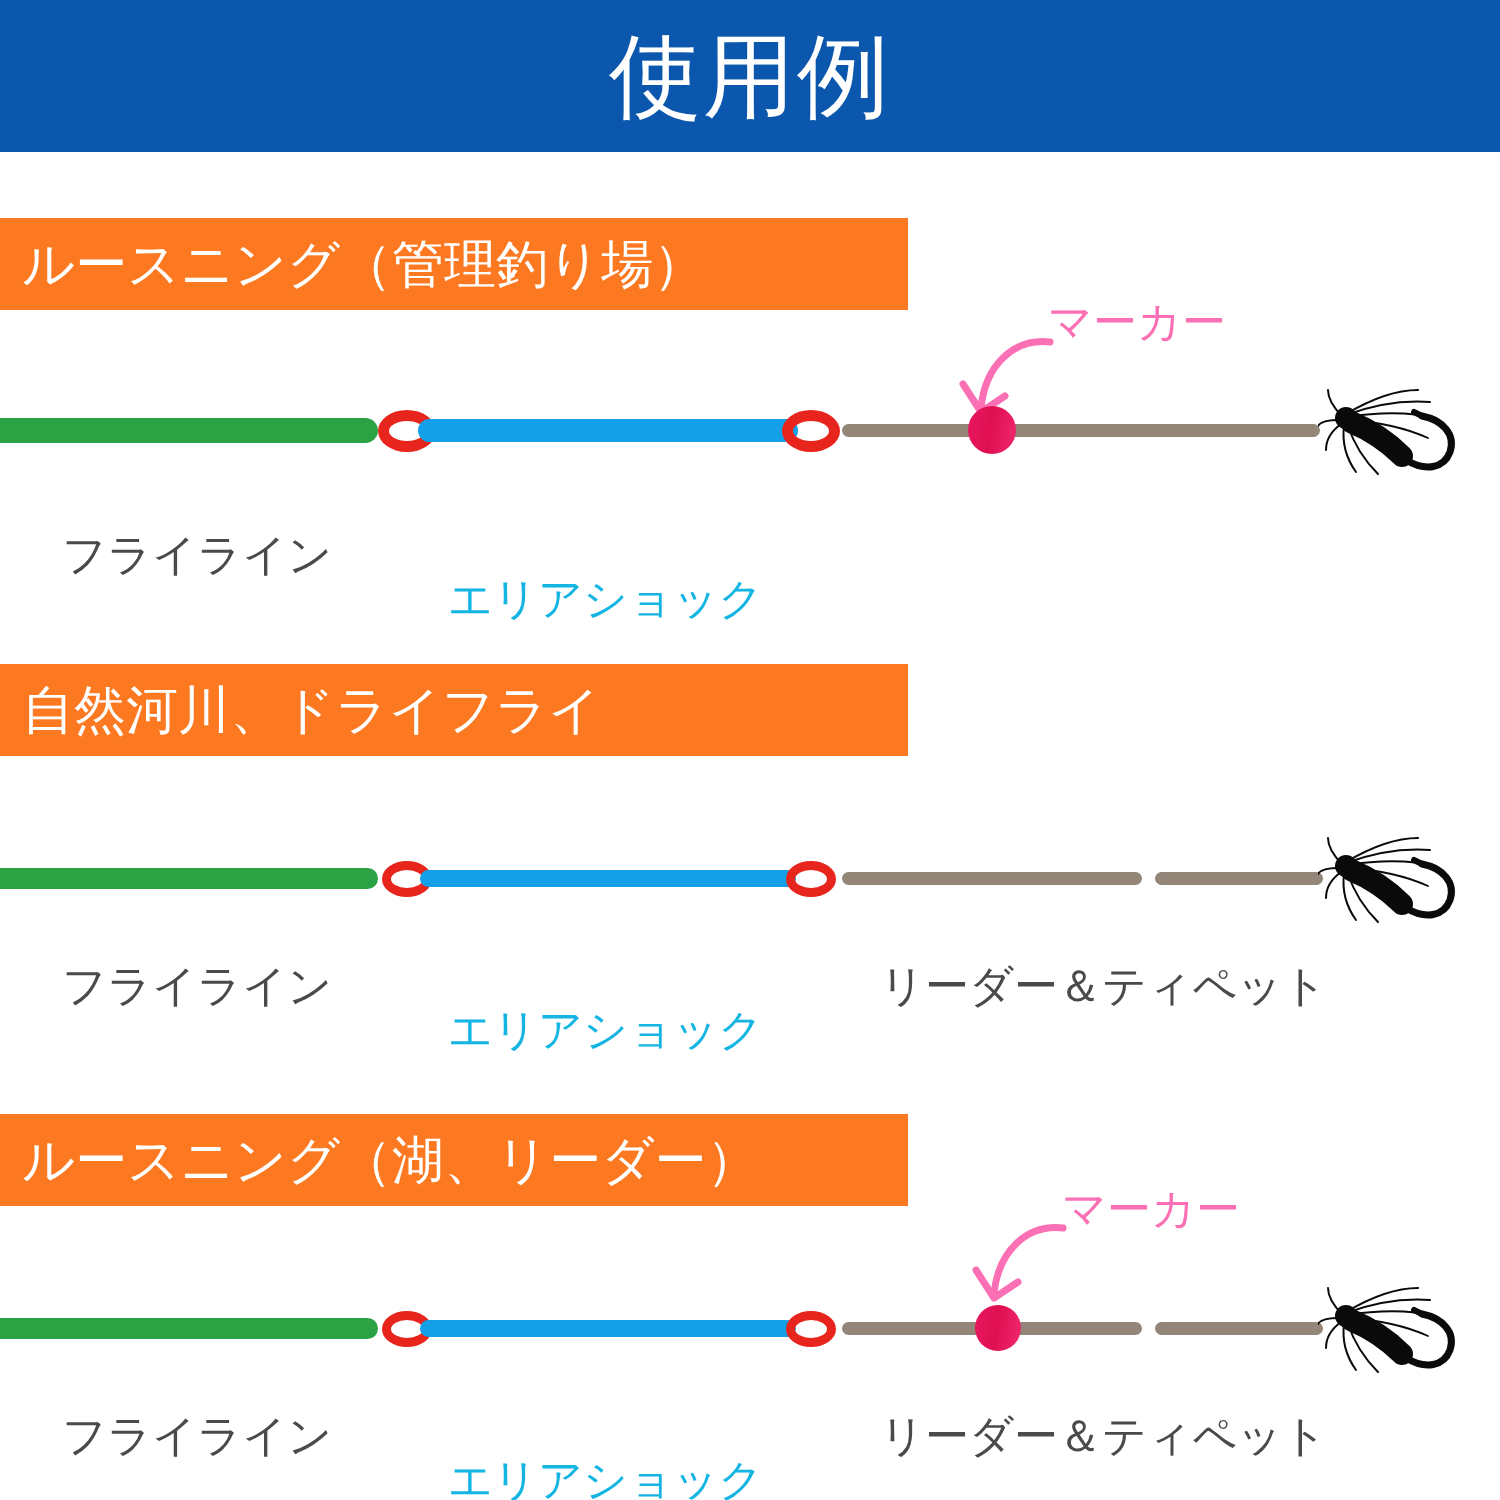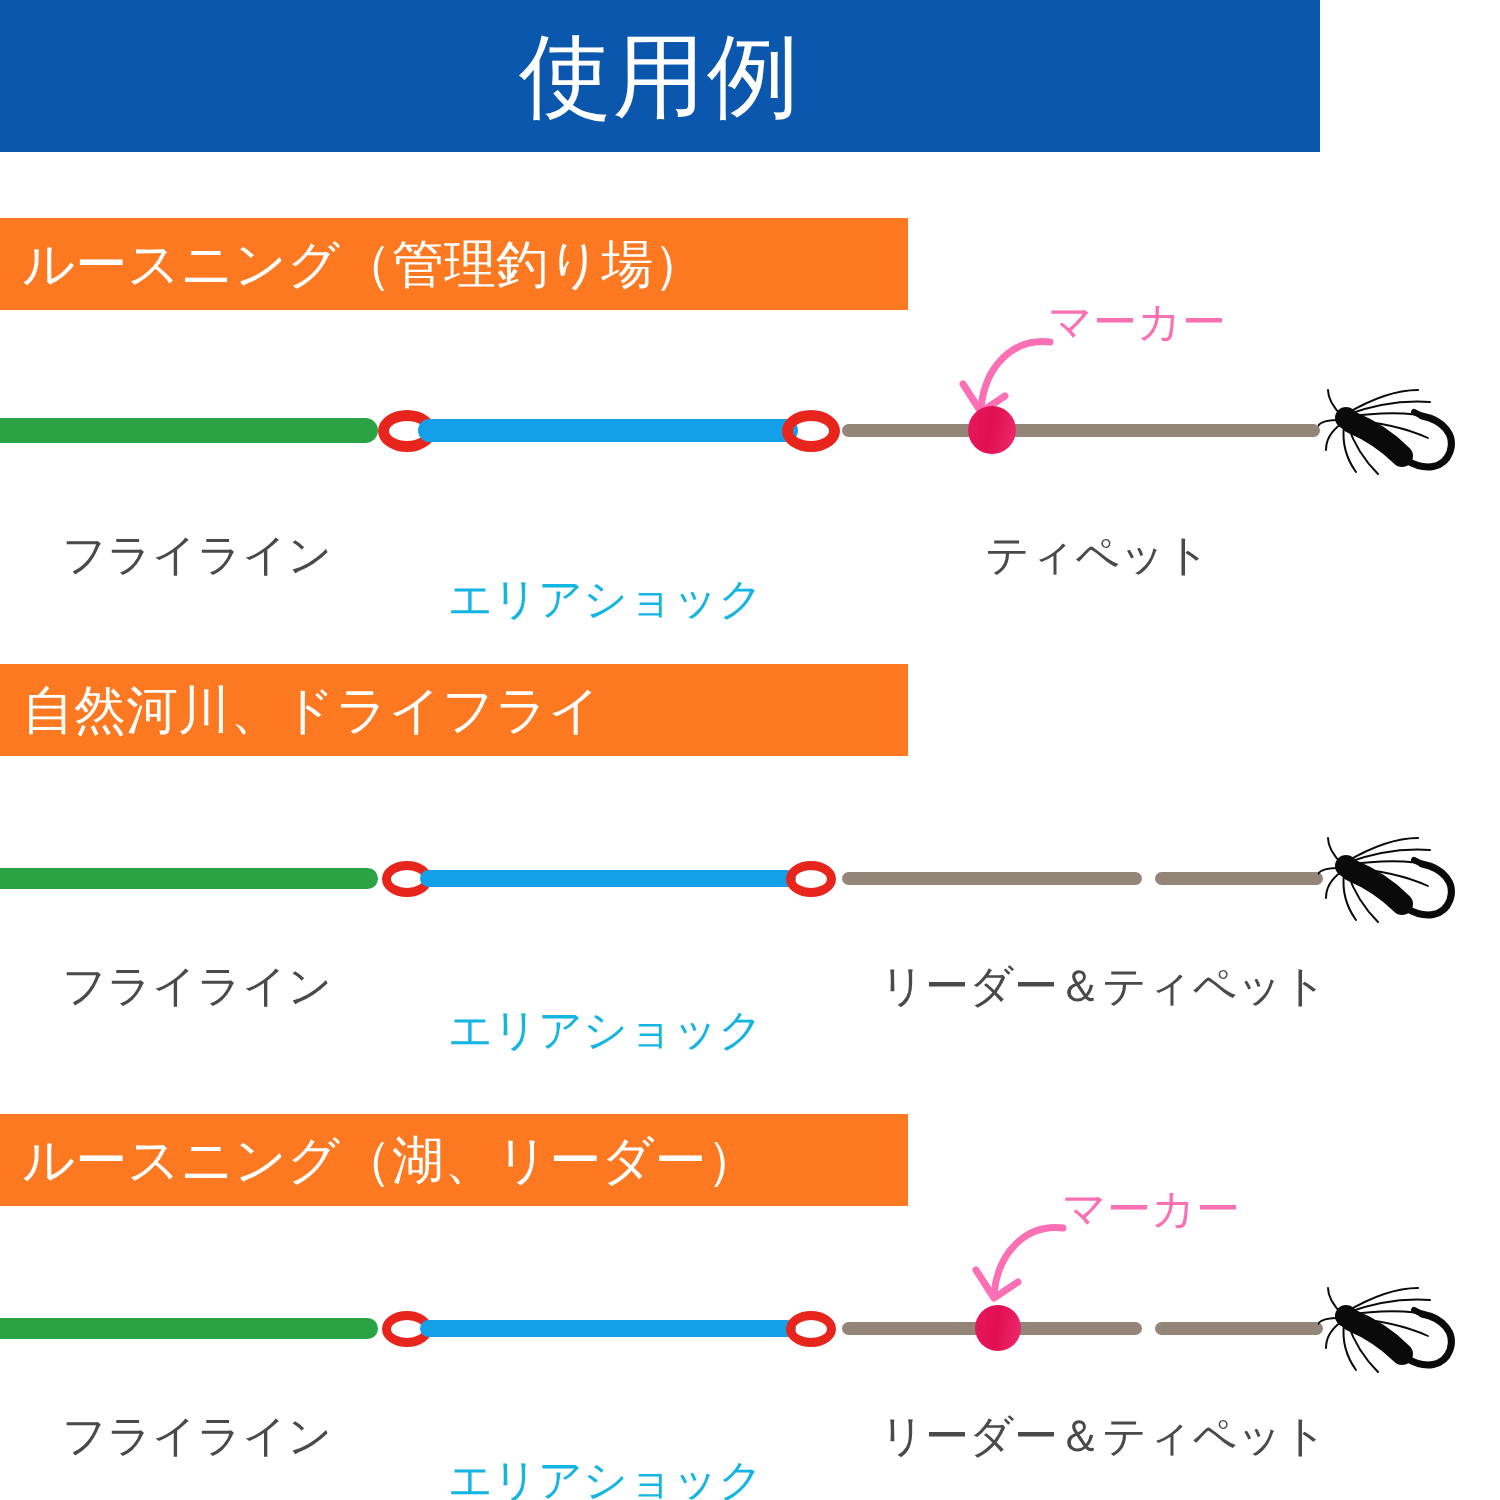--- a/index.html
+++ b/index.html
@@ -13,21 +13,21 @@
     font-family: "Liberation Sans", "DejaVu Sans", sans-serif;
     overflow: hidden;
     position: relative;
   }
 
   
   .title-bar {
     position: absolute;
     left: 0;
     top: 0;
-    width: 1320px;
+    width: 1500px;
     height: 152px;
     background: #0b57ad;
     display: flex;
     align-items: center;
     justify-content: center;
   }
   .title-bar .title-text {
     color: #ffffff;
     font-size: 92px;
     line-height: 1;
@@ -194,21 +194,20 @@
       <circle cx="28" cy="50" r="11" fill="#0a0a0a"></circle>
       <path d="M33 54 C 52 62, 70 74, 84 88" stroke="#0a0a0a" stroke-width="22" fill="none" stroke-linecap="round"></path>
       <path d="M88 92 C 108 104, 126 100, 132 84 C 138 66, 124 52, 104 48" fill="none" stroke="#0a0a0a" stroke-width="7" stroke-linecap="round"></path>
       <path d="M104 48 L 96 44" fill="none" stroke="#0a0a0a" stroke-width="6" stroke-linecap="round"></path>
     </svg>
   </div>
 
   <div class="labels" id="labels-0">
     <div class="rig-label plain" style="left:62px;">フライライン</div>
     <div class="rig-label accent" style="left:448px;">エリアショック</div>
-    <div class="rig-label plain" style="left:985px;">ティペット</div>
   </div>
 </div>
 
 <div class="section" id="section-1">
 
   <div class="section-header">
     <div class="section-header-text">自然河川、ドライフライ</div>
   </div>
 
   <div class="rig" id="rig-1">

